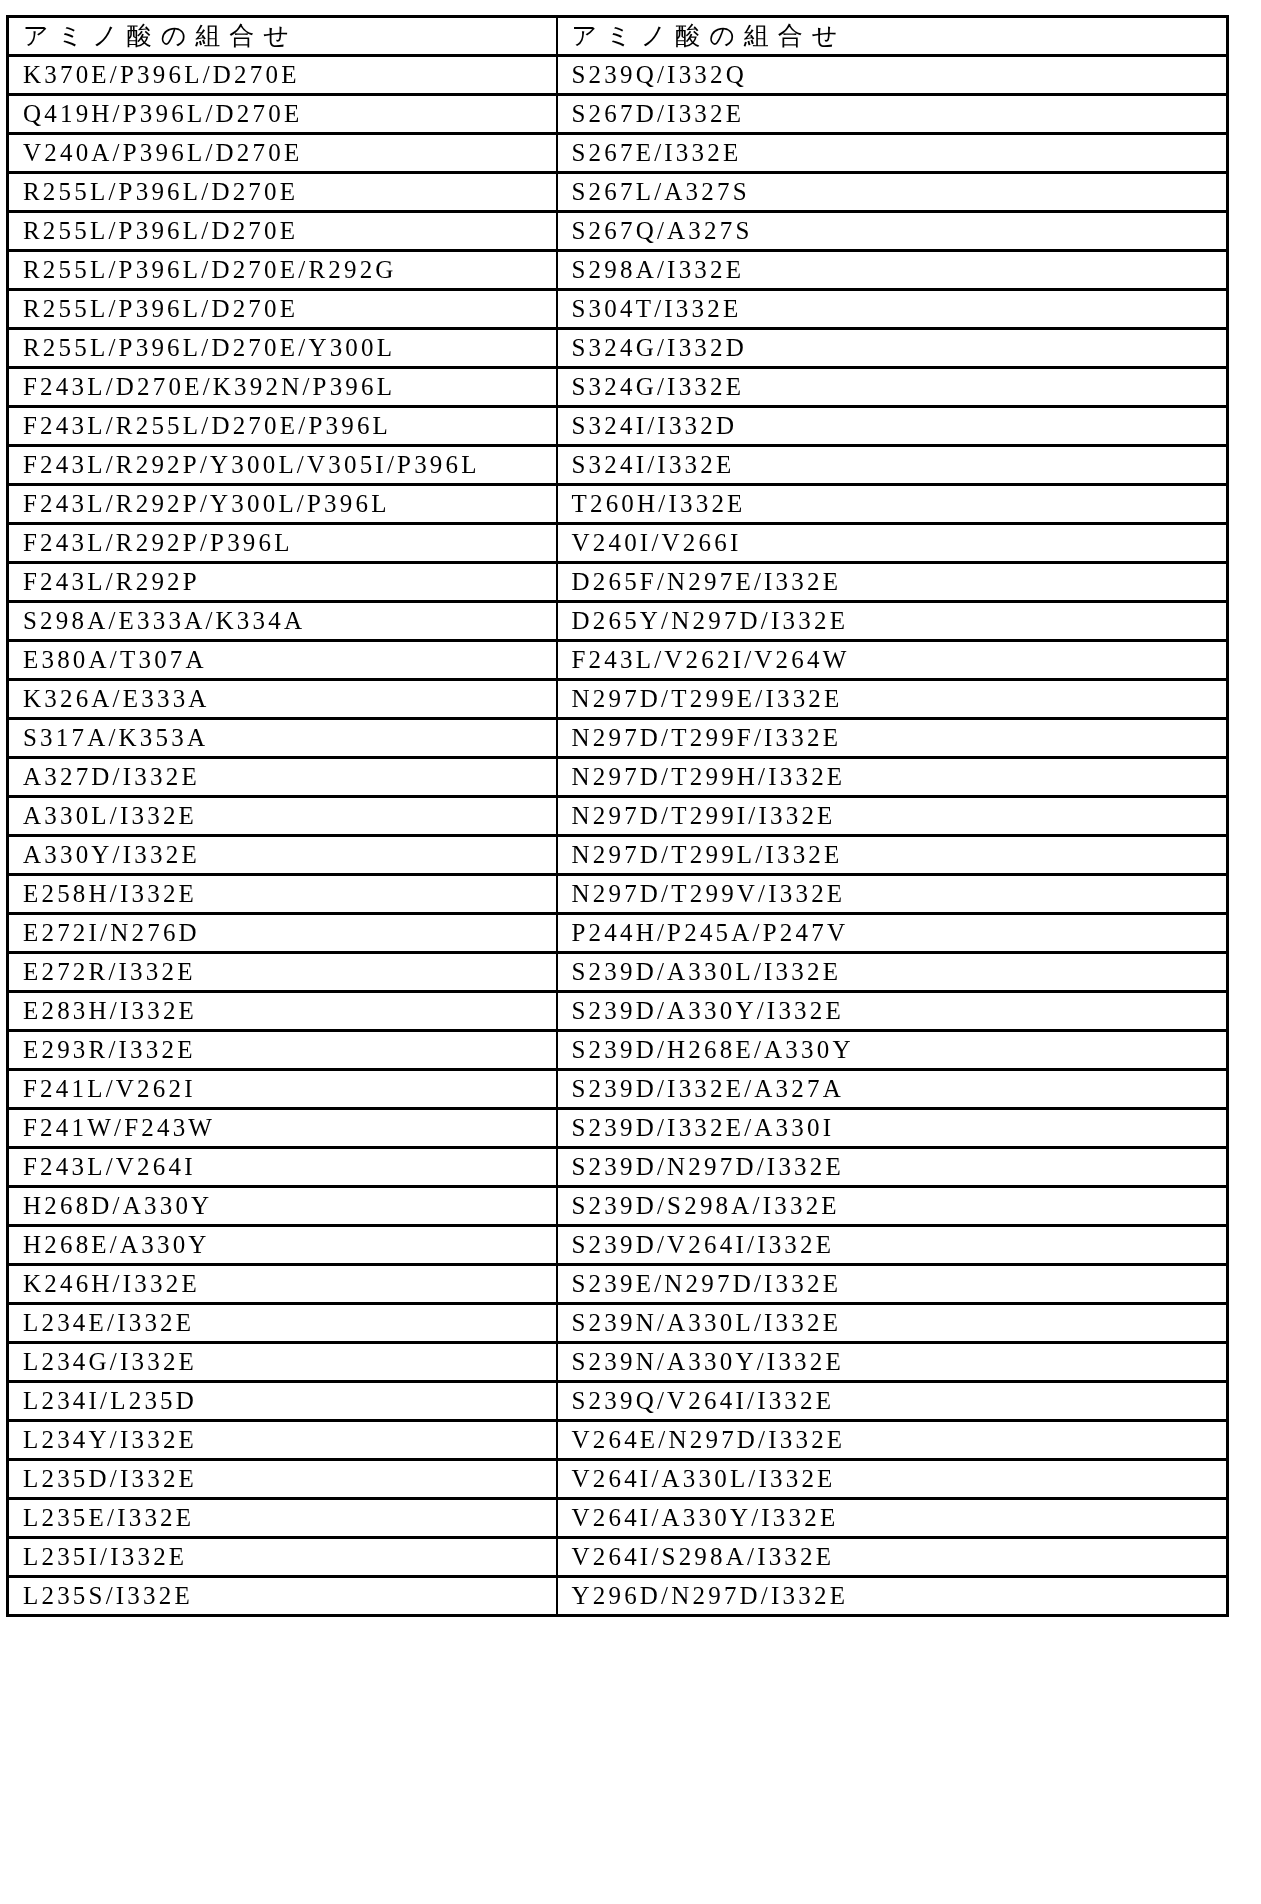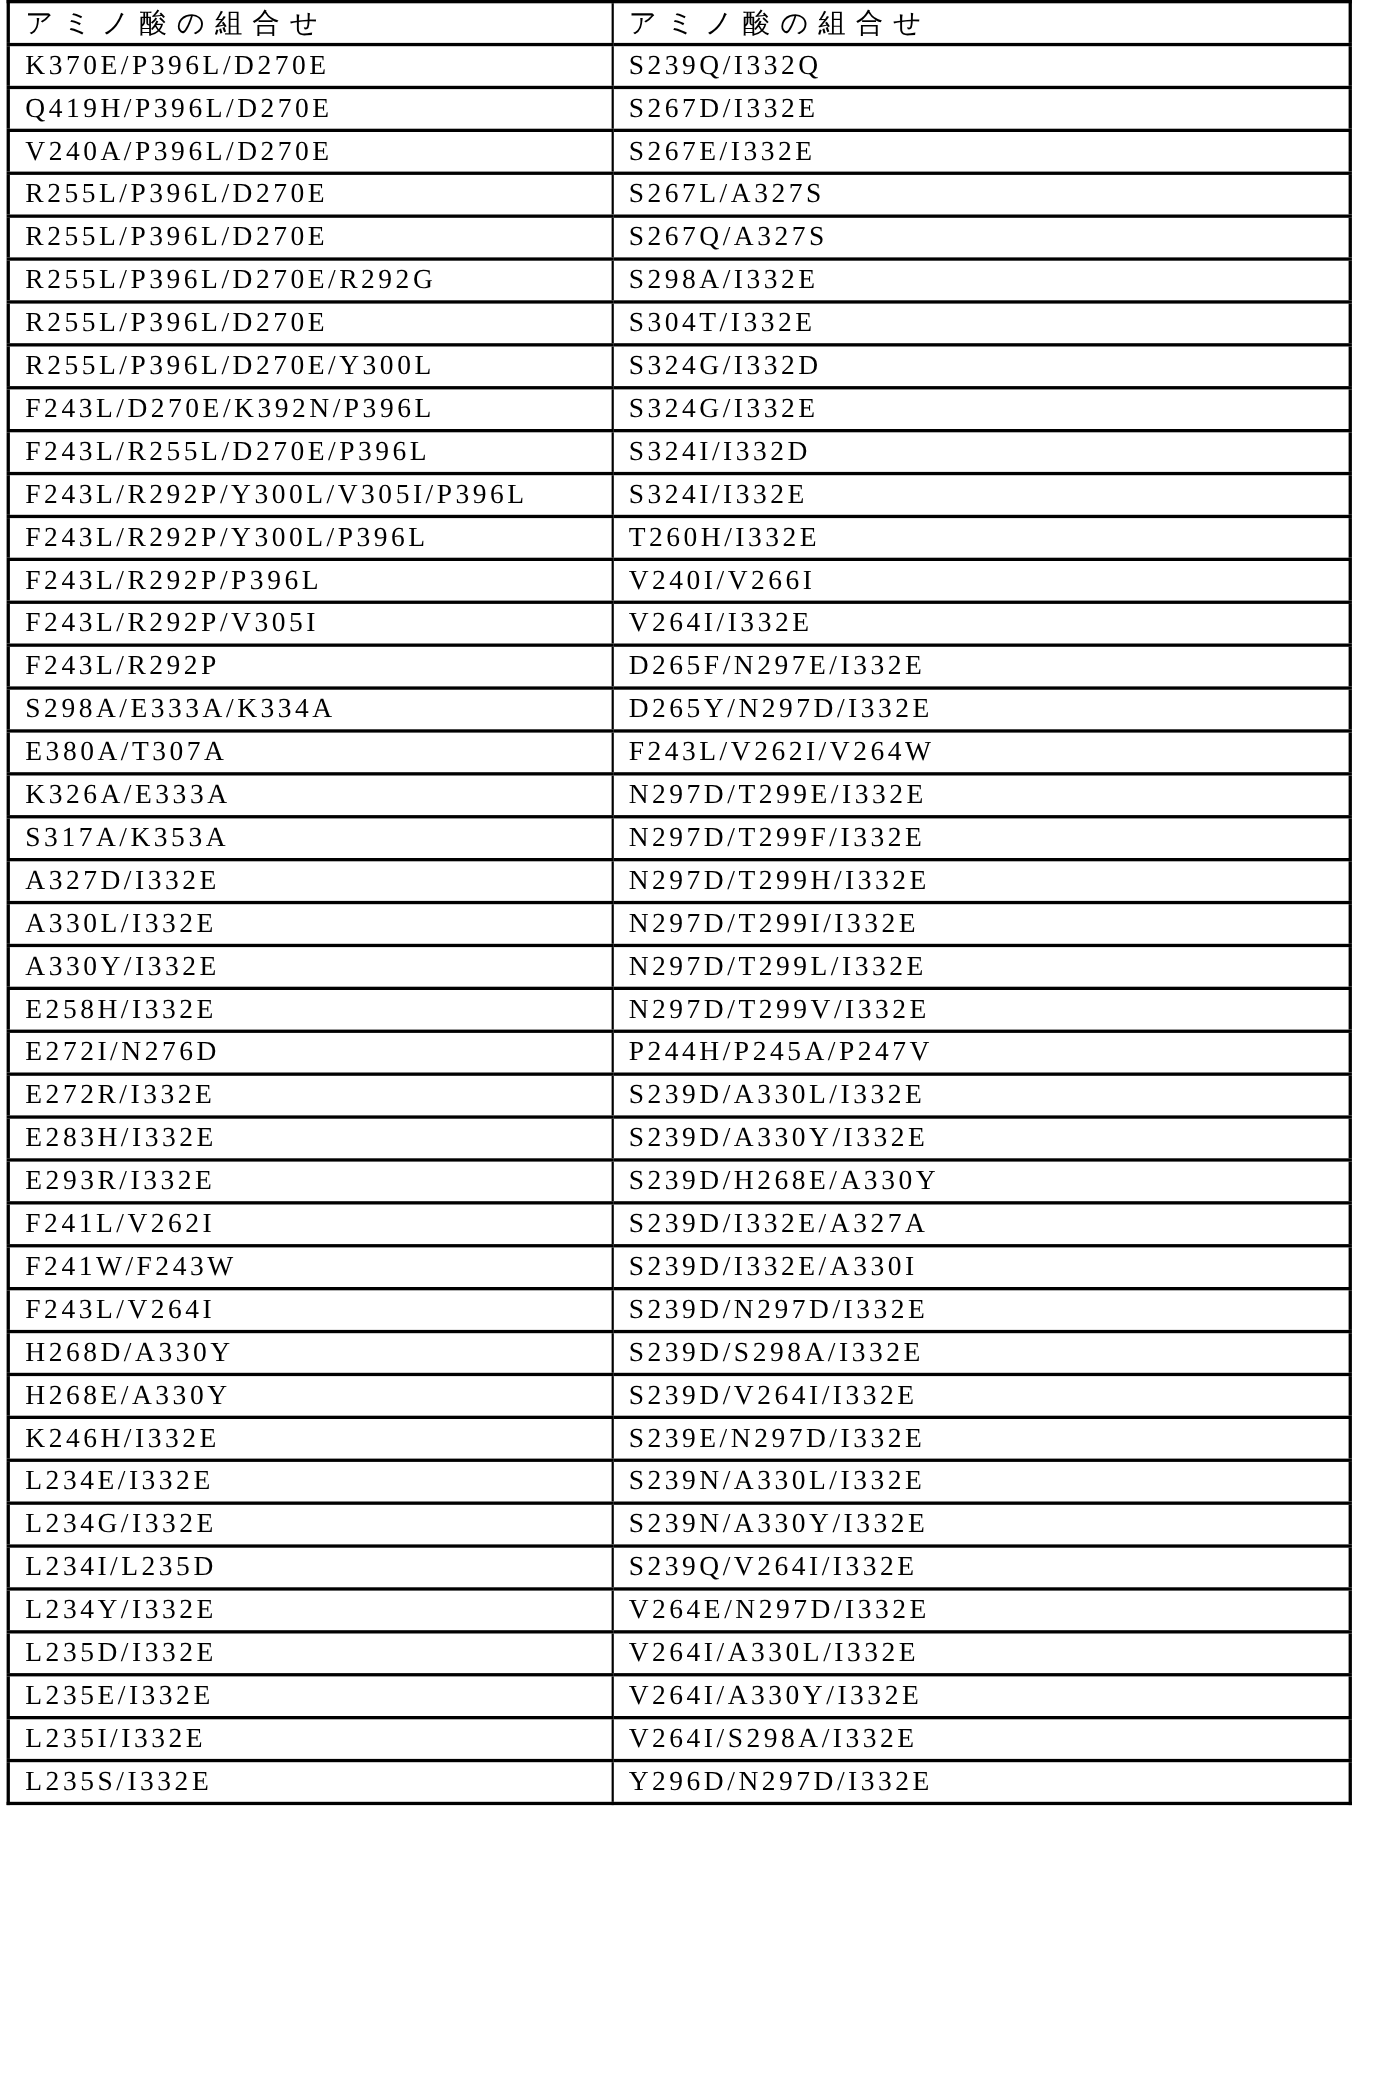--- a/index.html
+++ b/index.html
@@ -11,21 +11,21 @@
       width: 1261px;
       height: 1904px;
       position: relative;
       overflow: hidden;
       font-family: "Liberation Serif", "DejaVu Serif", serif;
       color: #000000;
     }
     .doc-table {
       position: absolute;
       left: 6px;
-      top: 0;
+      top: 15px;
       width: 1220px;
       border-collapse: collapse;
       table-layout: fixed;
       border: 3px solid #000;
     }
     .doc-table col.c1 { width: 549px; }
     .doc-table col.c2 { width: 671px; }
     .doc-table td, .doc-table th {
       height: 36px;
       padding: 0 0 0 14px;
@@ -109,24 +109,20 @@
       </tr>
       <tr>
         <td>F243L/R292P/Y300L/P396L</td>
         <td>T260H/I332E</td>
       </tr>
       <tr>
         <td>F243L/R292P/P396L</td>
         <td>V240I/V266I</td>
       </tr>
       <tr>
-        <td>F243L/R292P/V305I</td>
-        <td>V264I/I332E</td>
-      </tr>
-      <tr>
         <td>F243L/R292P</td>
         <td>D265F/N297E/I332E</td>
       </tr>
       <tr>
         <td>S298A/E333A/K334A</td>
         <td>D265Y/N297D/I332E</td>
       </tr>
       <tr>
         <td>E380A/T307A</td>
         <td>F243L/V262I/V264W</td>

